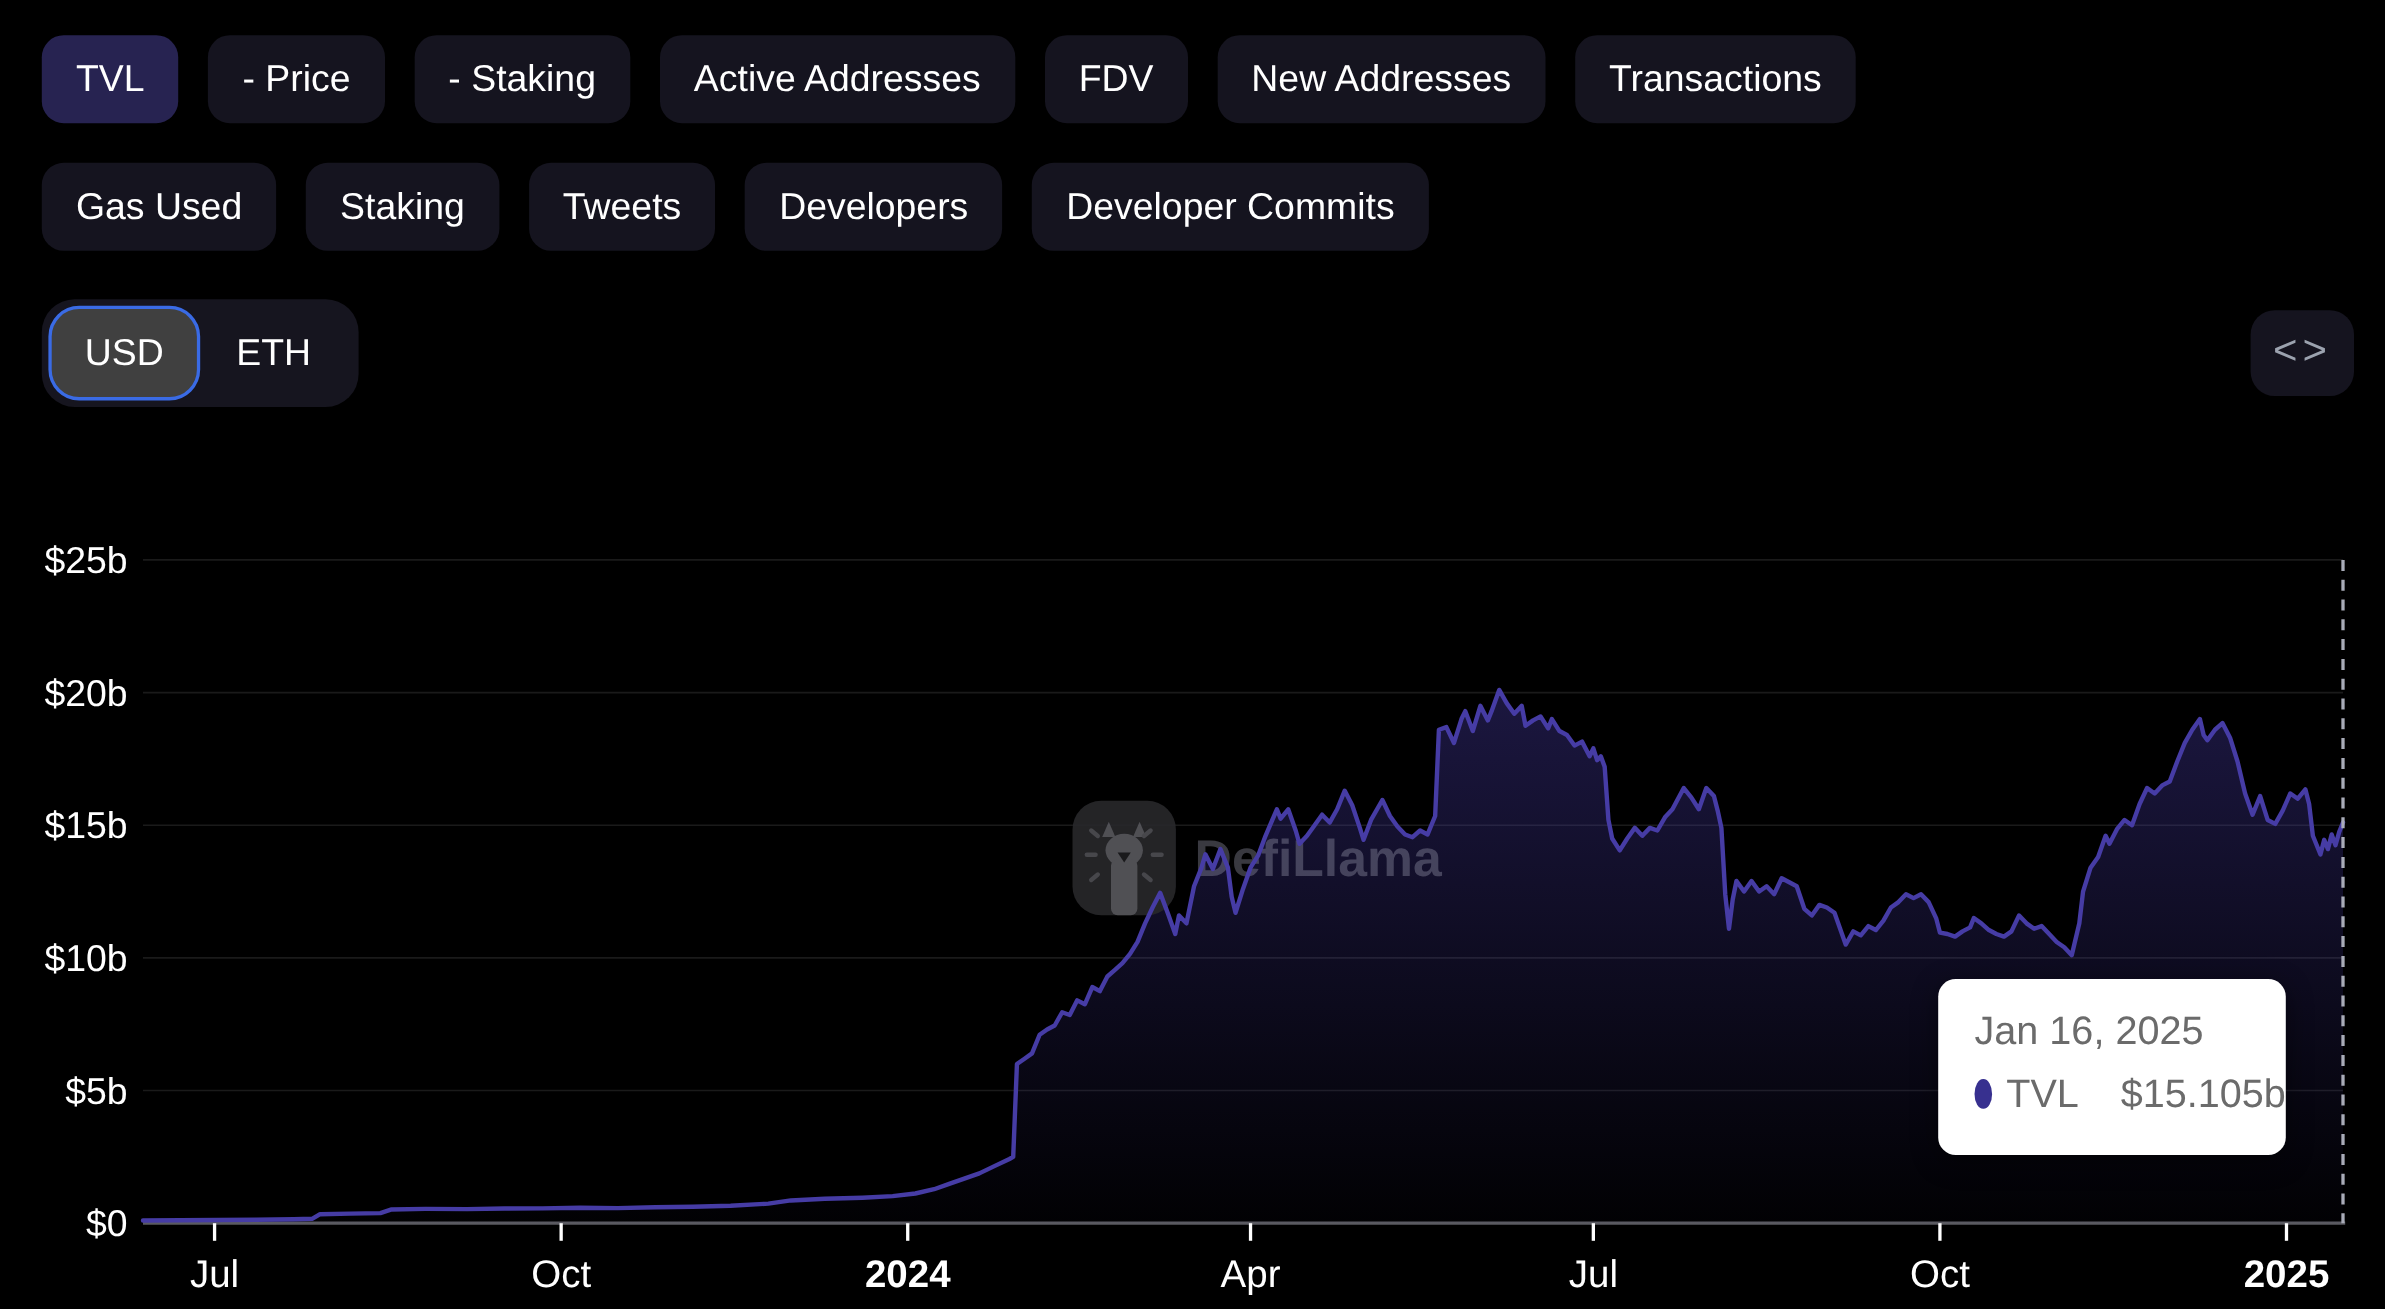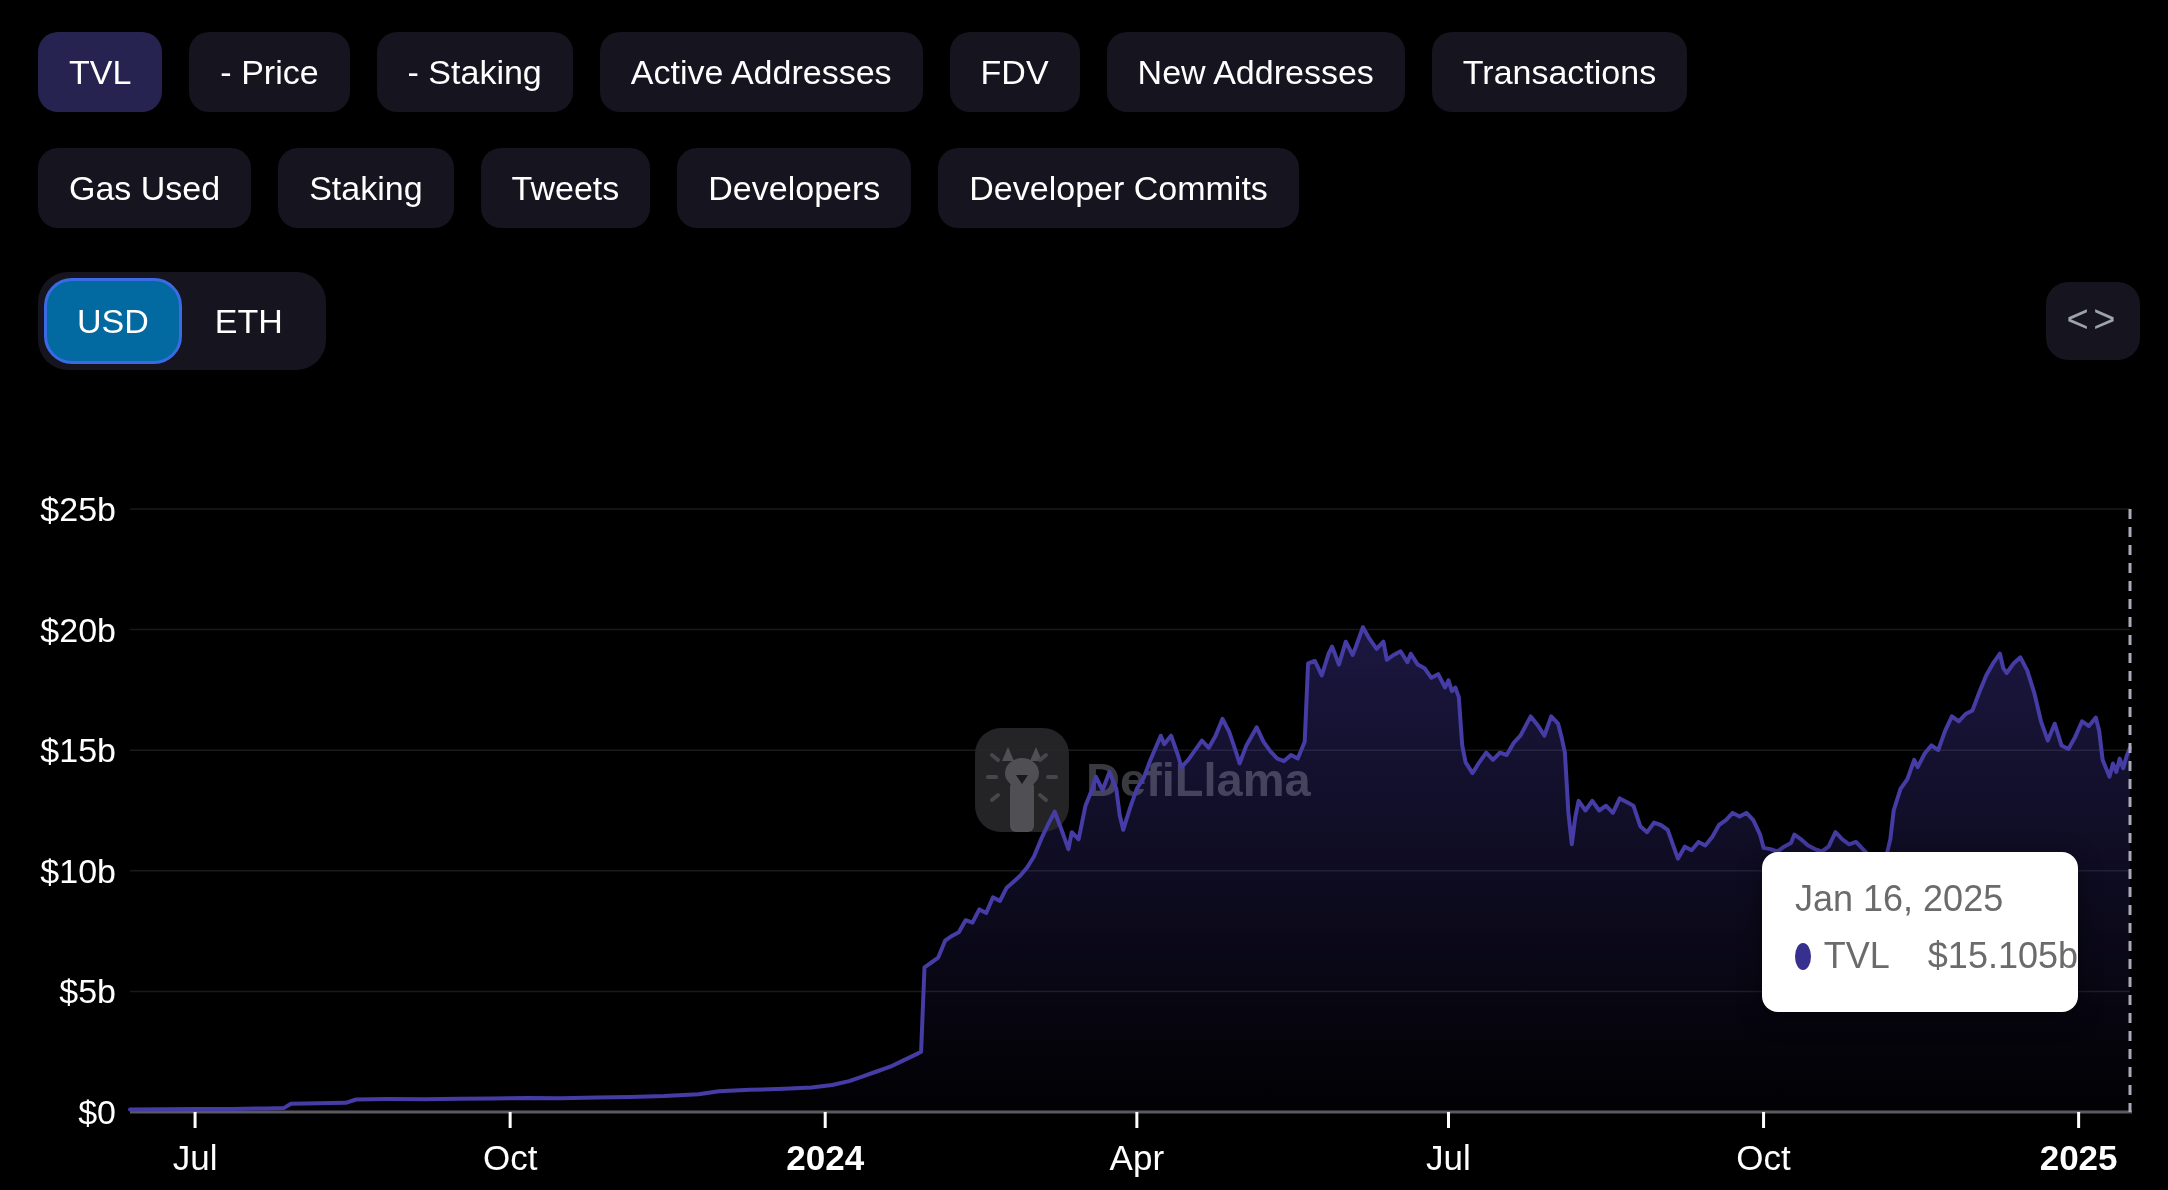--- a/index.html
+++ b/index.html
@@ -19,32 +19,32 @@
   
   .denom{
     position:absolute;left:38px;top:272px;height:98px;border-radius:30px;
     background:#16151F;display:flex;align-items:center;padding:0 10px 0 6px;box-sizing:border-box;
   }
   .denom-opt{
     border:3px solid transparent;background:transparent;color:#fff;
     font-size:34px;font-family:inherit;height:86px;padding:0 30px;border-radius:28px;
     display:inline-flex;align-items:center;justify-content:center;
   }
-  .denom-opt.selected{background:#0369a1;border-color:#3A6BE5;}
+  .denom-opt.selected{background:#404040;border-color:#3A6BE5;}
   .embed{
     position:absolute;left:2046px;top:282px;width:94px;height:78px;border-radius:22px;
     background:#15141F;border:none;display:flex;align-items:center;justify-content:center;
   }
   .embed span{color:#9CA3AF;font-size:38px;letter-spacing:4px;font-family:"Liberation Mono",monospace;}
   
   .chart-wrap{position:absolute;left:0;top:455px;width:2168px;height:735px;}
   #chart-svg{position:absolute;left:0;top:0;}
   
   .tooltip{
-    position:absolute;left:1762px;top:852px;width:316px;height:160px;box-sizing:border-box;
+    position:absolute;left:1762px;top:890px;width:316px;height:160px;box-sizing:border-box;
     background:#fff;border-radius:16px;padding:26px 0 0 33px;z-index:3;
     box-shadow:0 6px 24px rgba(0,0,0,0.45);
   }
   .tt-date{font-size:36px;color:#6B6B6B;}
   .tt-row{margin-top:15px;display:flex;align-items:center;}
   .tt-bullet{width:27px;height:27px;border-radius:50%;display:inline-block;margin-right:13px;}
   .tt-label{font-size:36px;color:#6B6B6B;}
   .tt-value{font-size:36px;color:#6B6B6B;margin-left:38px;}
 </style>
 </head>

